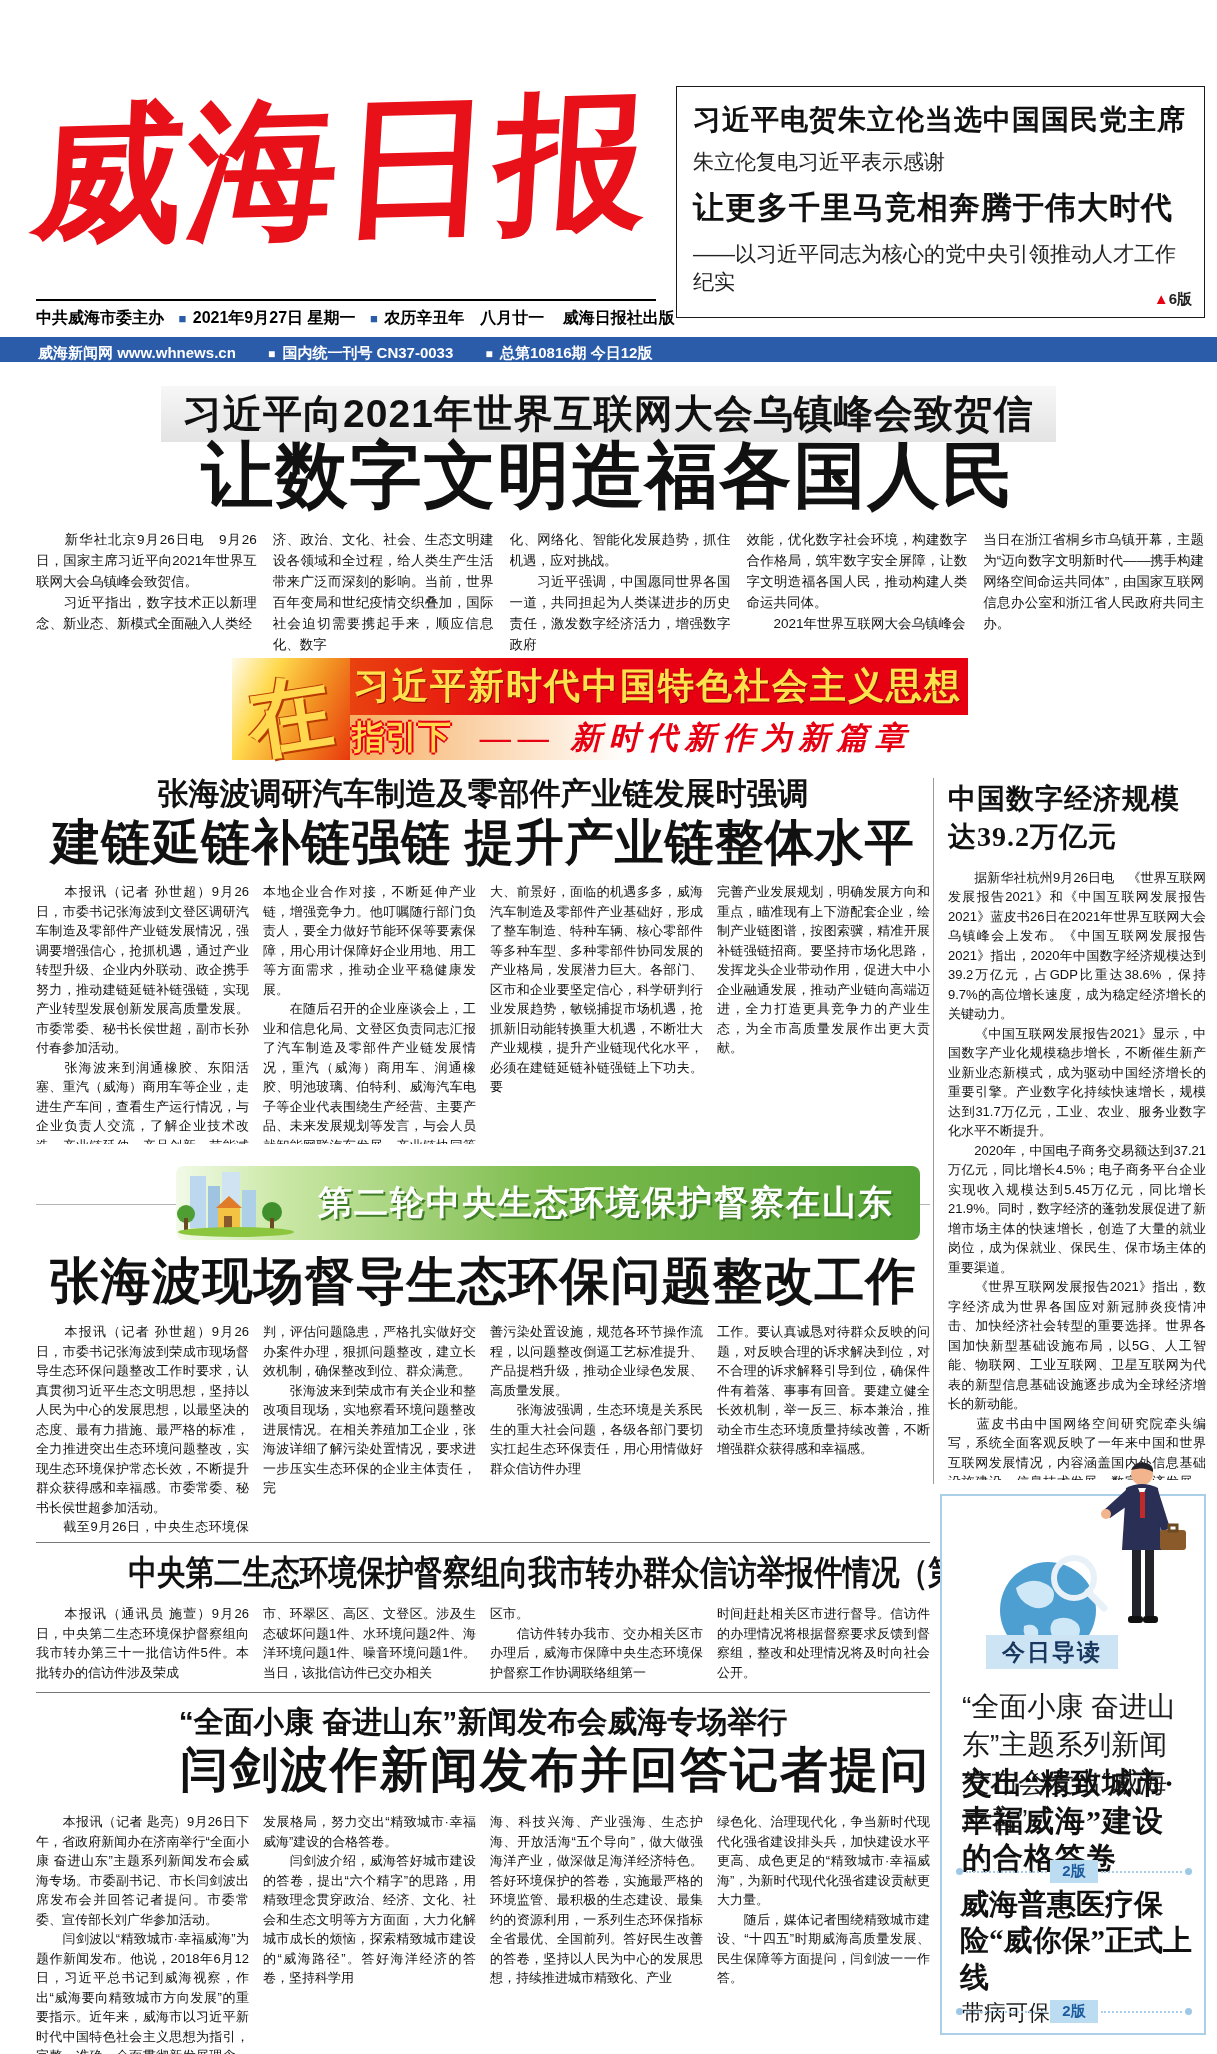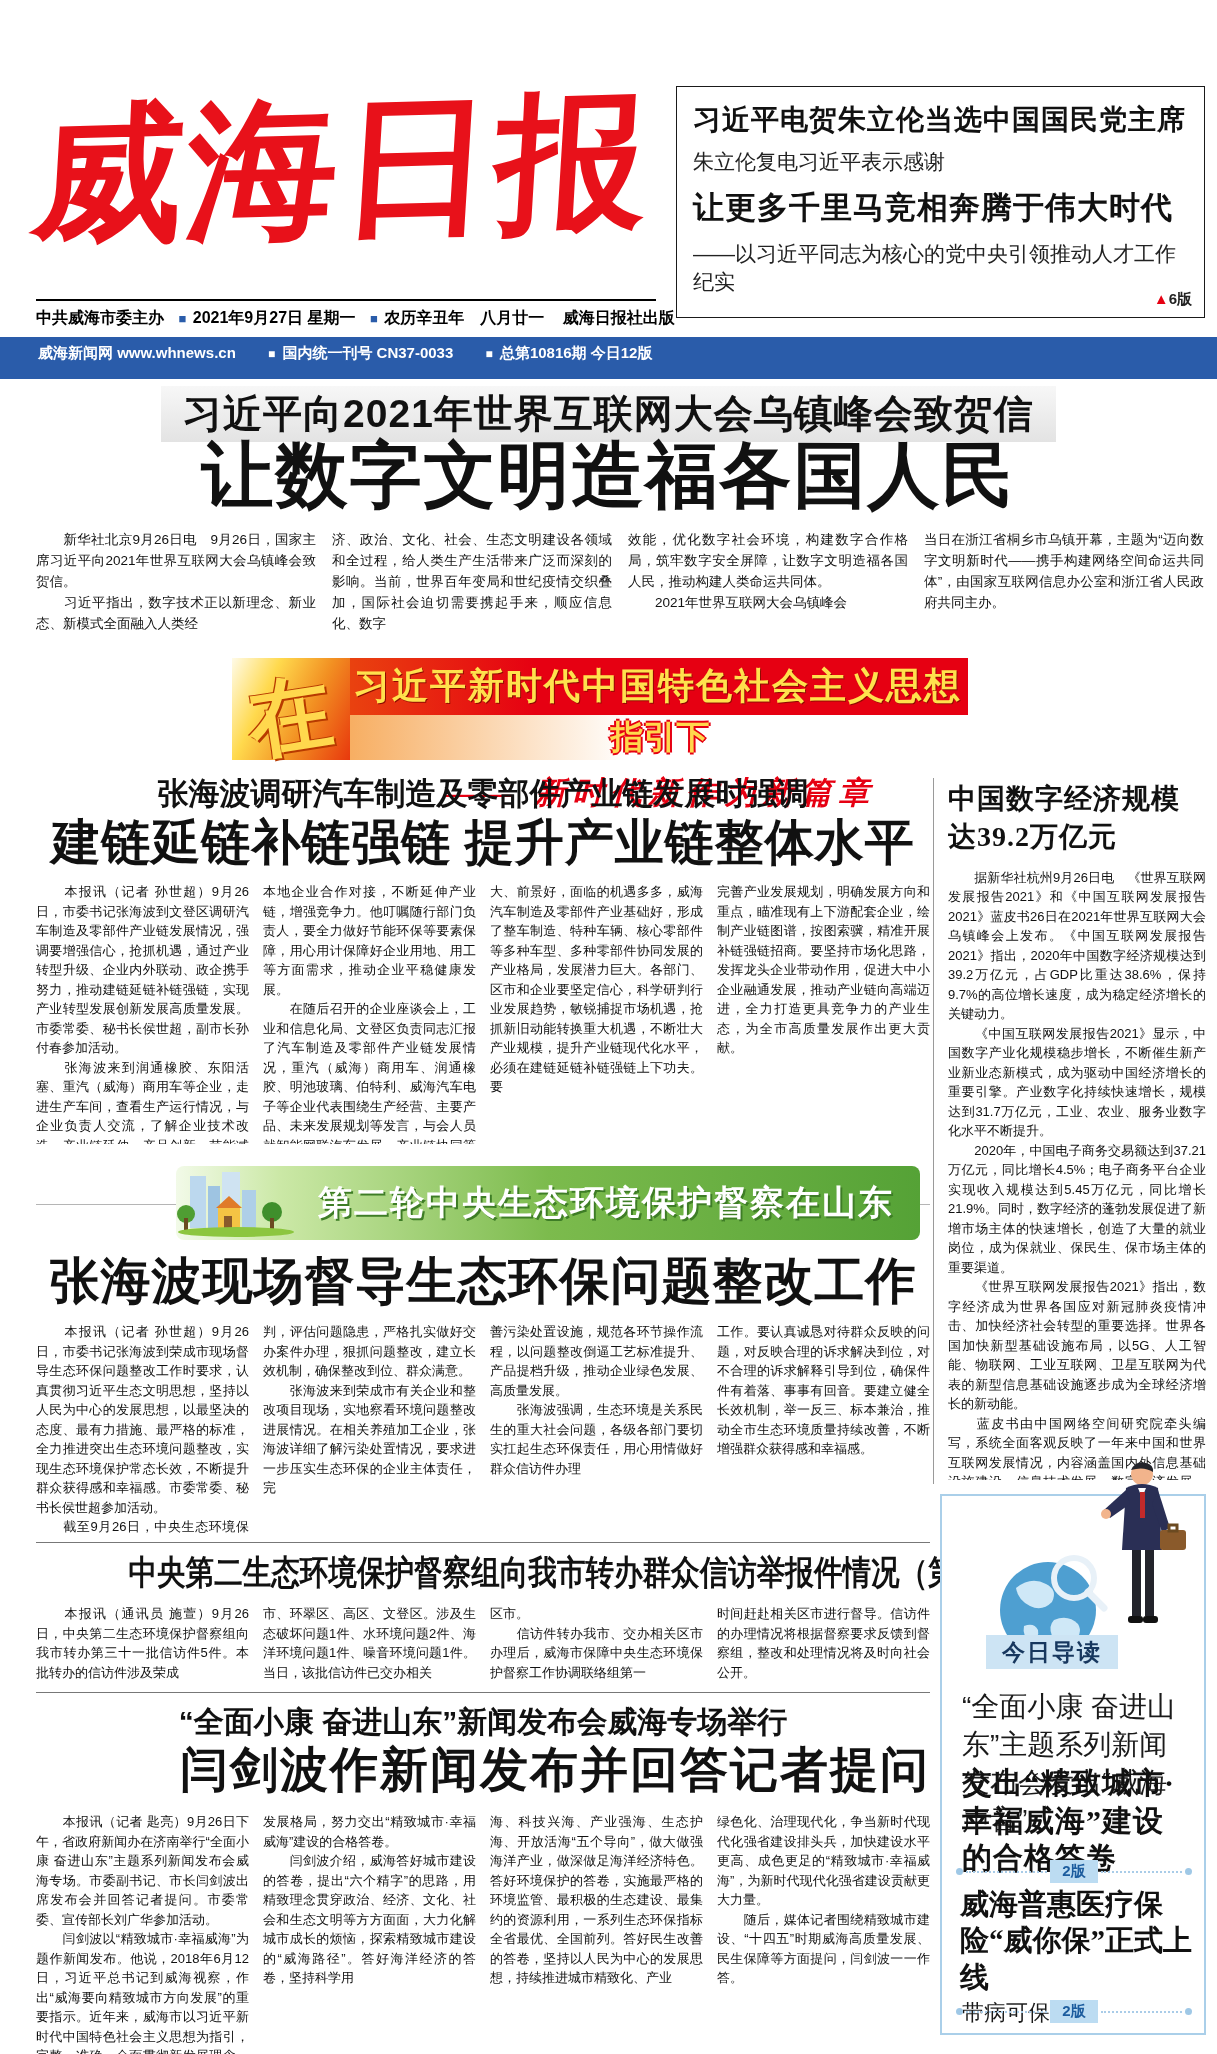--- a/index.html
+++ b/index.html
@@ -18,21 +18,21 @@
   .tb-h1{font-size:28px;font-weight:bold;letter-spacing:1px;}
   .tb-s1{font-size:21px;margin-top:9px;color:#222;}
   .tb-h2{font-size:31px;font-weight:bold;margin-top:11px;letter-spacing:1px;}
   .tb-s2{font-size:21px;margin-top:11px;line-height:1.35;color:#222;}
   .tb-ref{position:absolute;right:12px;bottom:8px;font-size:15px;font-weight:bold;color:#222;}
   .tb-ref .tri{color:#e60012;}
 
   .rule-top{position:absolute;left:36px;top:299px;width:620px;height:2px;background:#000;}
   .info-bar{position:absolute;left:36px;top:308px;width:640px;font-size:16px;font-weight:bold;color:#000;}
   .info-bar .sq{color:#2a5caa;font-size:13px;margin:0 2px 0 10px;}
-  .blue-bar{position:absolute;left:0;top:337px;width:1217px;height:42px;background:#2a5caa;
+  .blue-bar{position:absolute;left:0;top:337px;width:1217px;height:25px;background:#2a5caa;
             color:#fff;font-size:15px;line-height:31px;box-sizing:border-box;padding-left:38px;font-weight:bold;}
   .blue-bar .sq{font-size:12px;margin:0 3px 0 28px;}
 
   
   .lead-kicker{position:absolute;left:0;top:386px;width:1217px;text-align:center;}
   .lead-kicker span{display:inline-block;font-size:39px;font-weight:bold;letter-spacing:1px;
                     background:linear-gradient(#f7f7f7,#e3e3e3);padding:1px 22px;}
   .lead-headline{position:absolute;left:0;top:428px;width:1217px;text-align:center;
                  font-size:72px;font-weight:900;letter-spacing:2px;}
   .lead-body{position:absolute;left:36px;top:530px;width:1168px;height:122px;display:flex;gap:16px;overflow:hidden;}
@@ -44,21 +44,21 @@
   .rb-left{width:118px;position:relative;
            background:linear-gradient(115deg,#fffbe8 0%,#ffd94d 30%,#f29022 62%,#e8380d 100%);}
   .rb-zai{position:absolute;left:16px;top:2px;font-size:84px;font-weight:900;
           font-family:"Liberation Serif",serif;color:#ffd84d;transform:rotate(-9deg);
           text-shadow:2px 2px 0 #b83a00,-1px -1px 0 #b83a00;}
   .rb-right{flex:1;display:flex;flex-direction:column;}
   .rb-line1{height:57px;background:linear-gradient(90deg,#e9420f,#e60012 30%);
             color:#ffe14d;font-size:36px;font-weight:700;font-family:"Liberation Serif",serif;
             letter-spacing:2px;line-height:57px;padding-left:4px;text-shadow:1px 1px 0 #8e0b00;}
   .rb-line2{height:45px;background:linear-gradient(90deg,#f7ae62,#ffffff 45%);
-            display:flex;align-items:center;gap:12px;padding-left:2px;flex-direction:column;}
+            display:flex;align-items:center;gap:29px;padding-left:2px;}
   .rb-zhiyin{font-size:33px;font-weight:900;color:#ffd84d;
              text-shadow:2px 0 0 #e60012,-2px 0 0 #e60012,0 2px 0 #e60012,0 -2px 0 #e60012;}
   .rb-cal{font-size:31px;font-weight:bold;font-style:italic;color:#e60012;
           font-family:"Liberation Serif",serif;letter-spacing:7px;}
 
   
   .s2-kicker{position:absolute;left:36px;top:773px;width:894px;text-align:center;font-size:31px;font-weight:bold;}
   .s2-headline{position:absolute;left:36px;top:810px;width:894px;text-align:center;
                font-size:49px;font-weight:900;letter-spacing:1px;}
   .s2-body{position:absolute;left:36px;top:882px;width:894px;height:262px;display:flex;gap:14px;overflow:hidden;}
@@ -147,20 +147,22 @@
   </div>
 
   <div class="lead-kicker">
     <span>习近平向2021年世界互联网大会乌镇峰会致贺信</span>
   </div>
   <div class="lead-headline serif">让数字文明造福各国人民</div>
   <div class="lead-body">
     <div class="col prewrap just">　　新华社北京9月26日电　9月26日，国家主席习近平向2021年世界互联网大会乌镇峰会致贺信。
 　　习近平指出，数字技术正以新理念、新业态、新模式全面融入人类经</div>
     <div class="col prewrap just">济、政治、文化、社会、生态文明建设各领域和全过程，给人类生产生活带来广泛而深刻的影响。当前，世界百年变局和世纪疫情交织叠加，国际社会迫切需要携起手来，顺应信息化、数字</div>
+    <div class="col prewrap just">化、网络化、智能化发展趋势，抓住机遇，应对挑战。
+　　习近平强调，中国愿同世界各国一道，共同担起为人类谋进步的历史责任，激发数字经济活力，增强数字政府</div>
     <div class="col prewrap just">效能，优化数字社会环境，构建数字合作格局，筑牢数字安全屏障，让数字文明造福各国人民，推动构建人类命运共同体。
 　　2021年世界互联网大会乌镇峰会</div>
     <div class="col prewrap just">当日在浙江省桐乡市乌镇开幕，主题为“迈向数字文明新时代——携手构建网络空间命运共同体”，由国家互联网信息办公室和浙江省人民政府共同主办。</div>
   </div>
 
   <div class="red-banner">
     <div class="rb-left">
       <div class="rb-zai">在</div>
     </div>
     <div class="rb-right">

